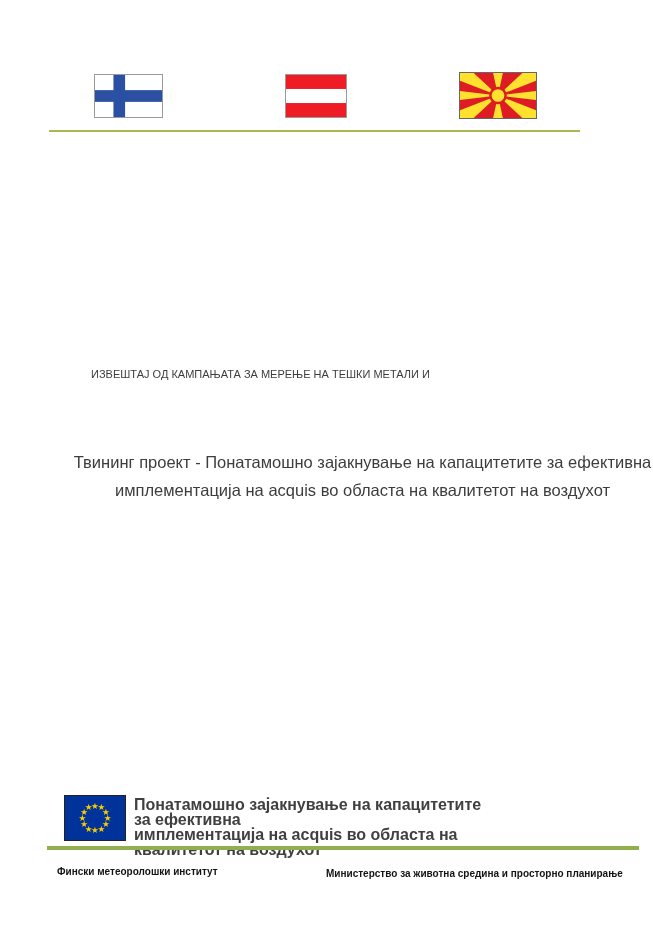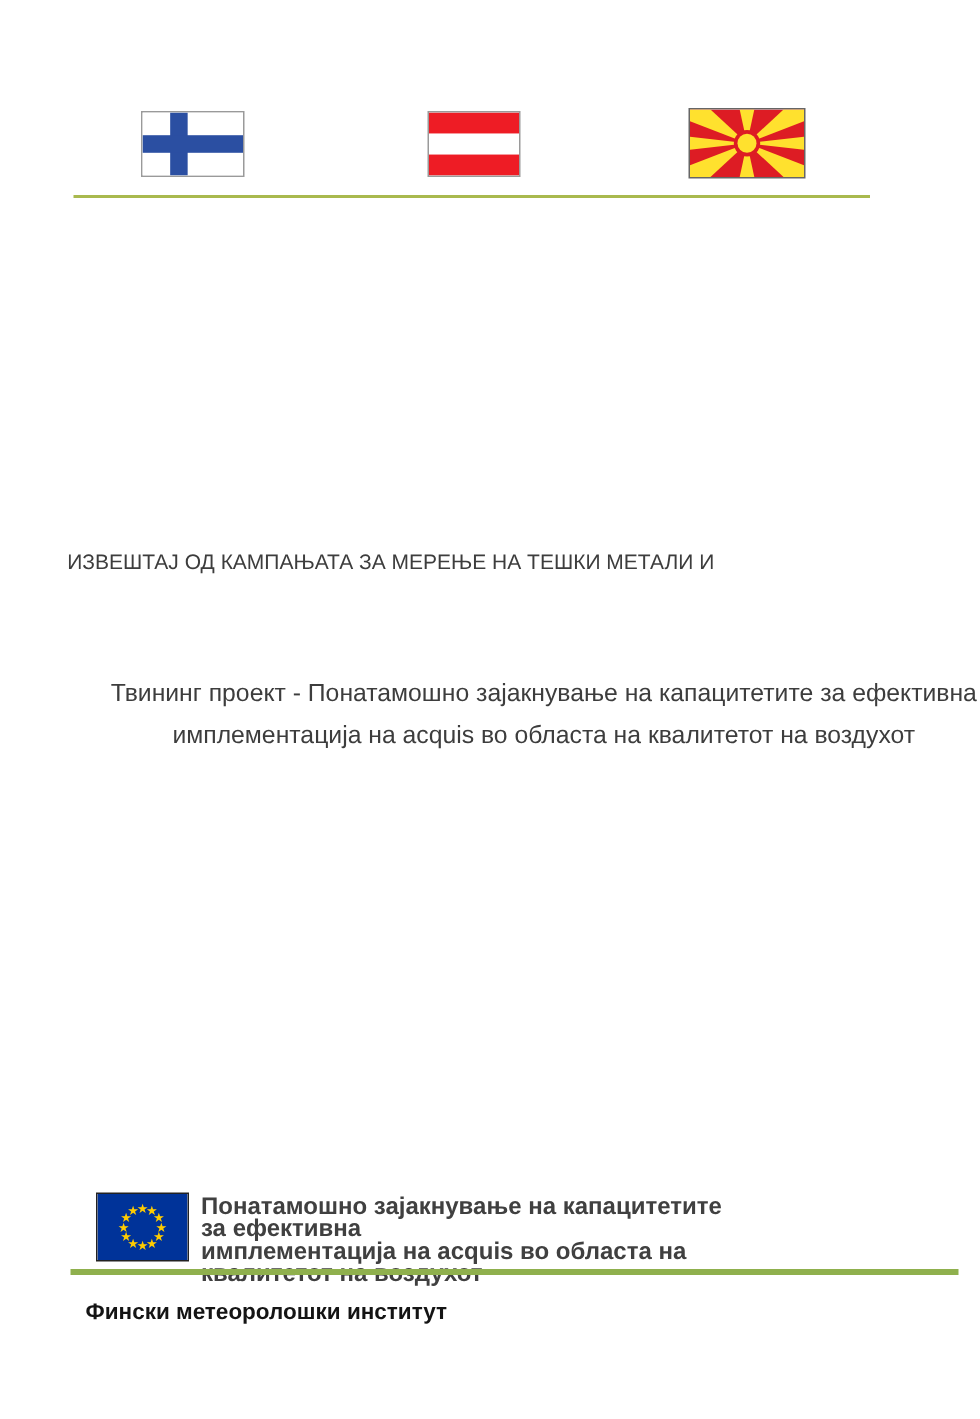--- a/index.html
+++ b/index.html
@@ -26,21 +26,21 @@
   .flag-at { left: 285px; top: 74px; width: 62px; height: 44px; }
   .flag-mk { left: 459px; top: 72px; width: 78px; height: 47px; border-color: #666; }
   
   .rule { position: absolute; }
   .rule-top    { left: 49px; top: 130px; width: 531px; height: 2px; background: #a9b94e; }
   .rule-bottom { left: 47px; top: 846px; width: 592px; height: 4px; background: #8fb04d; }
   
   .title {
     position: absolute; left: 0; top: 360px; width: 521px;
     text-align: center;
-    font-size: 14px; font-weight: 400;
+    font-size: 11px; font-weight: 400;
     line-height: 28px;
     color: #3d3d3d;
   }
   .title span, .subtitle span { display: block; }
   .subtitle {
     position: absolute; left: 0; top: 448px; width: 653px;
     text-align: center;
     font-size: 16.5px; font-weight: 400;
     line-height: 28px;
     color: #3d3d3d;
@@ -70,21 +70,21 @@
   }
   .eu-text .funding {
     display: block;
     margin-top: 7px;
     font-size: 11px; font-weight: 400;
     color: #595959;
   }
   
   .footer-org {
     position: absolute;
-    font-size: 15px; font-weight: 700;
+    font-size: 10px; font-weight: 700;
     color: #141414;
     white-space: nowrap;
     text-align: center;
   }
   .footer-left  { left: 57px;  top: 866px; }
   .footer-right { left: 326px; top: 868px; }
 </style>
 </head>
 <body>
 
@@ -152,14 +152,15 @@
     </svg>
   </div>
   <div class="eu-text">
     <span class="bold-line">Понатамошно зајакнување на капацитетите за ефективна</span>
     <span class="bold-line">имплементација на acquis во областа на квалитетот на воздухот</span>
   </div>
 
   <div class="rule rule-bottom"></div>
 
   <div class="footer-org footer-left">Фински метеоролошки институт</div>
+  <div class="footer-org footer-right">Министерство за животна средина и просторно планирање</div>
 
 </div>
 
 </body></html>

